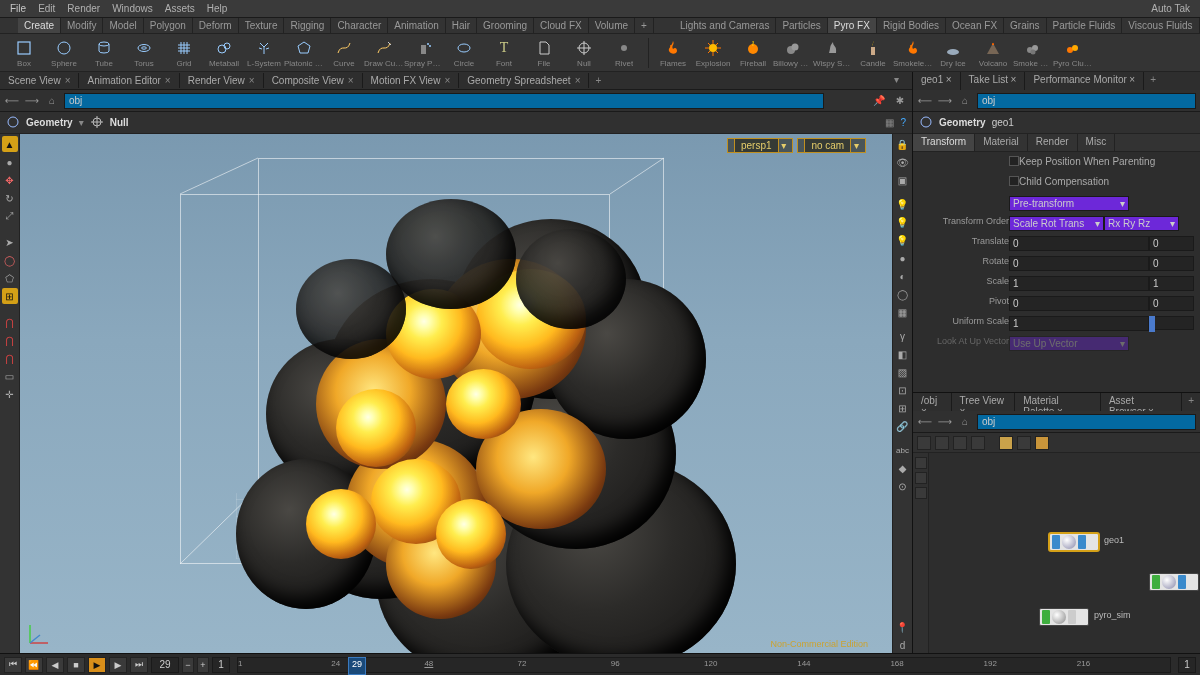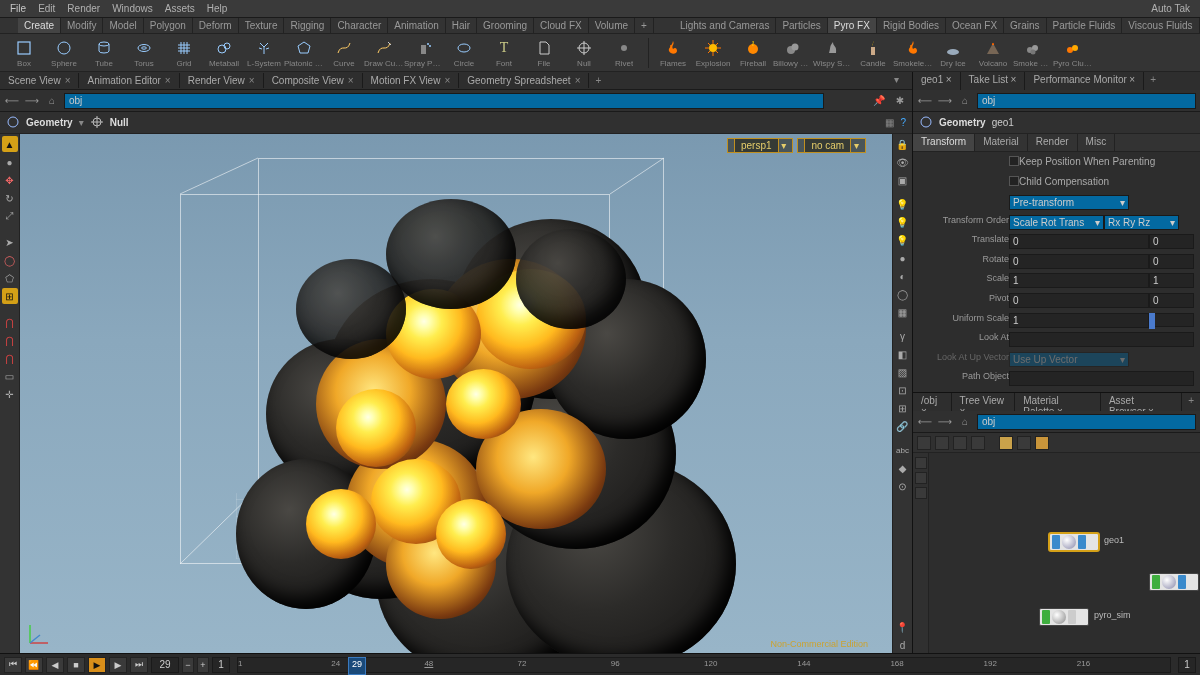--- a/index.html
+++ b/index.html
@@ -77,21 +77,21 @@
   .parmtabs span.active { background:#444; color:#ddd; }
   .parms { flex:1; background:#2d2d2d; overflow:hidden; padding:4px 6px; display:flex; flex-direction:column; gap:3px; }
   .row { display:flex; align-items:flex-start; height:17px; }
   .row .lbl { width:90px; text-align:right; color:#9a9a9a; font-size:9px; }
   .row .lbl.dim { color:#666; }
   .row input[type=text] { flex:1; height:15px; background:#242424; border:1px solid #1a1a1a; color:#ccc; padding:0 3px; }
   .row input.half { width:45px; flex:0 0 45px; }
   .row .slider { flex:1; height:14px; background:#242424; border:1px solid #1a1a1a; position:relative; }
   .row .slider .h { position:absolute; top:-1px; left:-1px; width:6px; height:16px; background:#4a7acc; }
   .row .chk { width:10px; height:10px; border:1px solid #555; background:#222; }
-  .row .dd { flex:0 0 120px; height:15px; background:#0369a1; border:1px solid #1a1a1a; display:flex; align-items:center; padding:0 3px; justify-content:space-between; color:#ccc; }
+  .row .dd { flex:0 0 120px; height:15px; background:#6d28d9; border:1px solid #1a1a1a; display:flex; align-items:center; padding:0 3px; justify-content:space-between; color:#ccc; }
   
   .netpanel { flex:1; background:#2d2d2d; display:flex; flex-direction:column; border-top:1px solid #111; min-height:0; }
   .nettoolbar { height:20px; background:#303030; display:flex; align-items:center; gap:4px; padding:0 4px; border-bottom:1px solid #222; }
   .nettoolbar .tb { width:14px; height:14px; background:#3a3a3a; border:1px solid #222; cursor:pointer; }
   .netview { flex:1; background:#2d2d2d; position:relative; overflow:hidden; }
   .node { position:absolute; height:18px; border:1px solid #444; background:#e4e4e4; display:flex; align-items:center; border-radius:2px; gap:2px; padding:0 2px; }
   .node.sel { border:1.5px solid #d4a017; box-shadow:0 0 0 1px #d4a017; }
   .node .flag { width:8px; height:14px; border-radius:1px; }
   .node .nic { width:14px; height:14px; border-radius:50%; background:radial-gradient(circle at 35% 35%, #fff, #88a); }
   .nodelbl { position:absolute; color:#bbb; font-size:9px; }
@@ -600,33 +600,25 @@
           <input type="text" class="half" value="0" style="">
         </div>
       <div class="row">
           <div class="lbl">Uniform Scale</div>
         <input type="text" style="flex: 0 0 40px;" value="1">
         <div class="slider">
             <div class="h"></div>
           </div>
         </div>
       <div class="row">
-          <div class="lbl">Look At</div>
-          <input type="text" style="">
-        </div>
-      <div class="row">
           <div class="lbl dim">Look At Up Vector</div>
         <div class="dd" style="opacity:.4">
             <span>Use Up Vector</span>
             <span>▾</span>
           </div>
-        </div>
-      <div class="row">
-          <div class="lbl">Path Object</div>
-          <input type="text" style="">
         </div>
     </div>
 
     <div class="netpanel">
       <div class="rtabs">
         <div class="tab"><span>/obj</span> <span class="x">×</span></div>
         <div class="tab"><span>Tree View</span> <span class="x">×</span></div>
         <div class="tab"><span>Material Palette</span> <span class="x">×</span></div>
         <div class="tab"><span>Asset Browser</span> <span class="x">×</span></div>
         <div class="plus">+</div>

